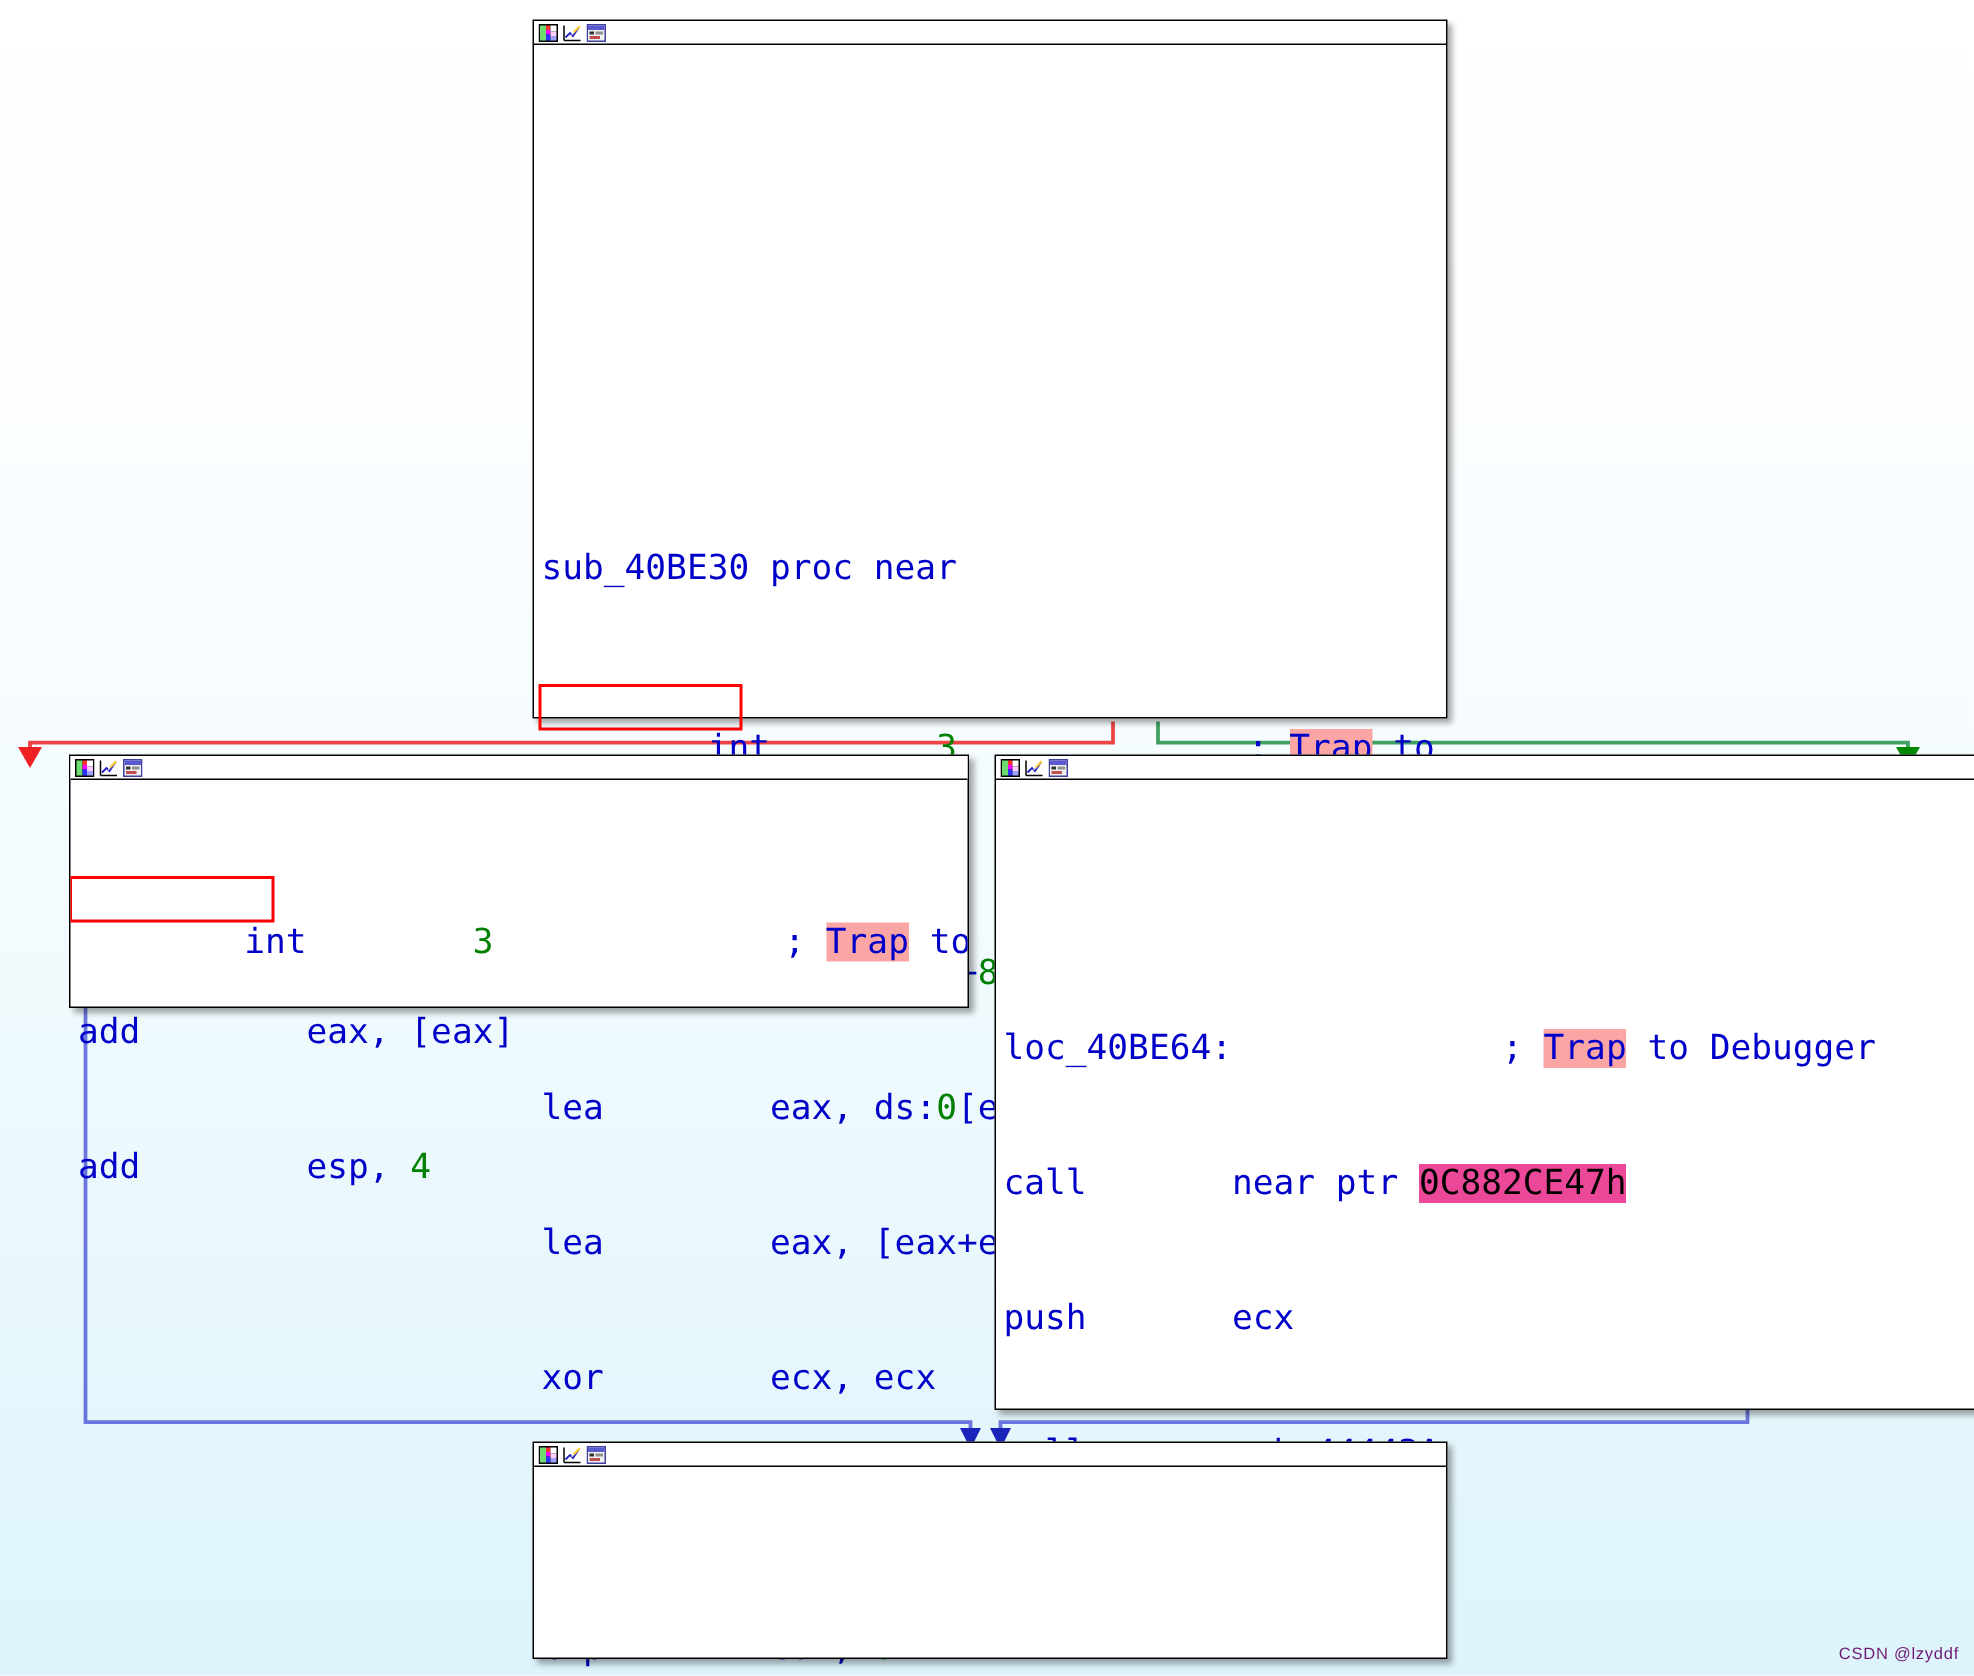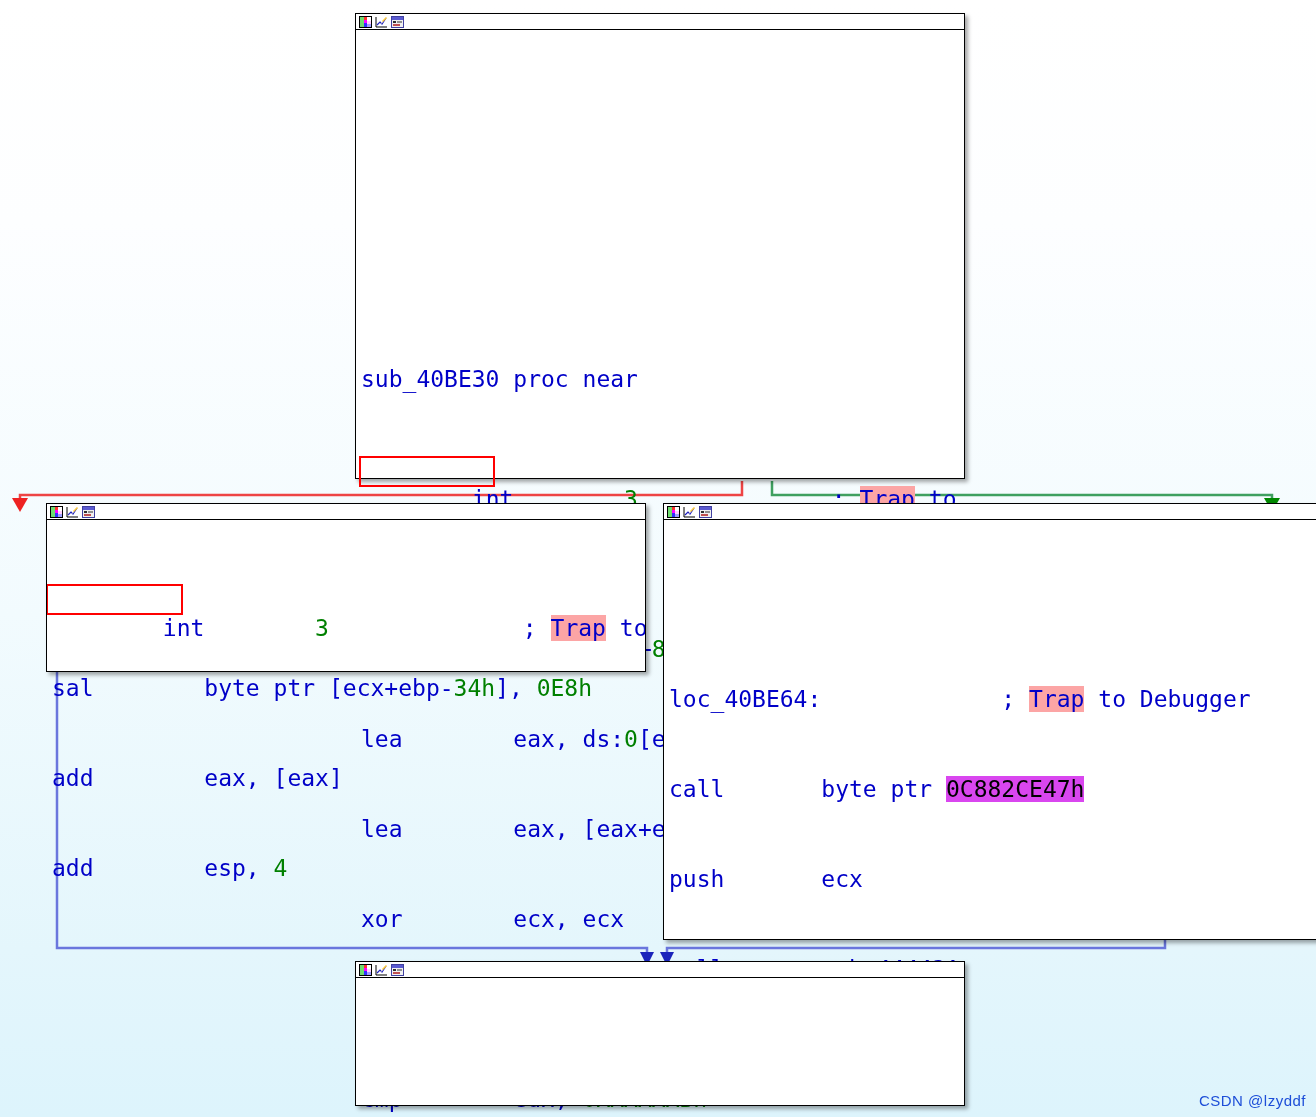--- a/index.html
+++ b/index.html
@@ -81,32 +81,32 @@
     padding-left: 5px;
   }
   .mn   { color: #0000c8; }      
   .num  { color: #008000; }      
   .cmt  { color: #0000c8; }      
   .hl-yellow {
     background: #fca5a5;
     color: #0000c8;
   }
   .hl-red {
-    background: #d946ef;
+    background: #ec4899;
     color: #000000;
   }
 
   
   .watermark {
     position: absolute;
     right: 10px;
     bottom: 8px;
     font-family: "Liberation Sans", sans-serif;
-    font-size: 15px;
-    color: #1d4ed8;
+    font-size: 11px;
+    color: #701a75;
     letter-spacing: 0.5px;
   }
 </style>
 </head>
 <body>
 
 <div id="canvas">
 
   <svg class="edges" viewBox="0 0 1316 1117" xmlns="http://www.w3.org/2000/svg">
 
@@ -199,21 +199,20 @@
         <rect x="2" y="5" width="3" height="2" fill="#303030"></rect>
         <rect x="6" y="5" width="5" height="2" fill="#909090"></rect>
         <rect x="2" y="8" width="7" height="2" fill="#c05050"></rect>
       </svg>
     </div>
     <div class="node-body code" style="padding-top:3px;">
       <span class="line" style="position:relative;">
         <span class="mn">int</span><span>        </span><span class="num">3</span><span>              </span><span class="cmt">; </span><span class="hl-yellow">Trap</span><span class="cmt"> to Debugger</span>
         <span style="position:absolute;left:-1px;top:1px;width:133px;height:27px;border:2px solid #ff0000;"></span>
       </span>
-      <span class="line"><span class="mn">sal</span><span>        </span><span class="mn">byte ptr [ecx+ebp-</span><span class="num">34h</span><span class="mn">], </span><span class="num">0E8h</span></span>
       <span class="line"><span class="mn">add</span><span>        </span><span class="mn">eax, [eax]</span></span>
       <span class="line"><span class="mn">add</span><span>        </span><span class="mn">esp, </span><span class="num">4</span></span>
     </div>
   </div>
 
   <div class="node" id="node2" style="left:663px; top:503px; width:688px; height:437px;">
     <div class="node-titlebar">
       <svg class="tb-icon" viewBox="0 0 13 12">
         <rect x="0" y="0" width="13" height="12" fill="#000"></rect>
         <rect x="1" y="1" width="4" height="10" fill="#6fdc6f"></rect>
@@ -236,21 +235,21 @@
         <rect x="0.5" y="0.5" width="12" height="11" fill="#f0f0f0" stroke="#4040a0"></rect>
         <rect x="1" y="1" width="11" height="3" fill="#5a5ad0"></rect>
         <rect x="2" y="5" width="3" height="2" fill="#303030"></rect>
         <rect x="6" y="5" width="5" height="2" fill="#909090"></rect>
         <rect x="2" y="8" width="7" height="2" fill="#c05050"></rect>
       </svg>
     </div>
     <div class="node-body code" style="padding-top:14px;">
       <span class="line">&nbsp;</span>
       <span class="line"><span class="mn">loc_40BE64:</span><span>             </span><span class="cmt">; </span><span class="hl-yellow">Trap</span><span class="cmt"> to Debugger</span></span>
-      <span class="line"><span class="mn">call</span><span>       </span><span class="mn">byte ptr </span><span class="hl-red">0C882CE47h</span></span>
+      <span class="line"><span class="mn">call</span><span>       </span><span class="mn">near ptr </span><span class="hl-red">0C882CE47h</span></span>
       <span class="line"><span class="mn">push</span><span>       </span><span class="mn">ecx</span></span>
       <span class="line"><span class="mn">call</span><span>       </span><span class="mn">sub_44442A</span></span>
       
       
       
       
       
       
       
       

